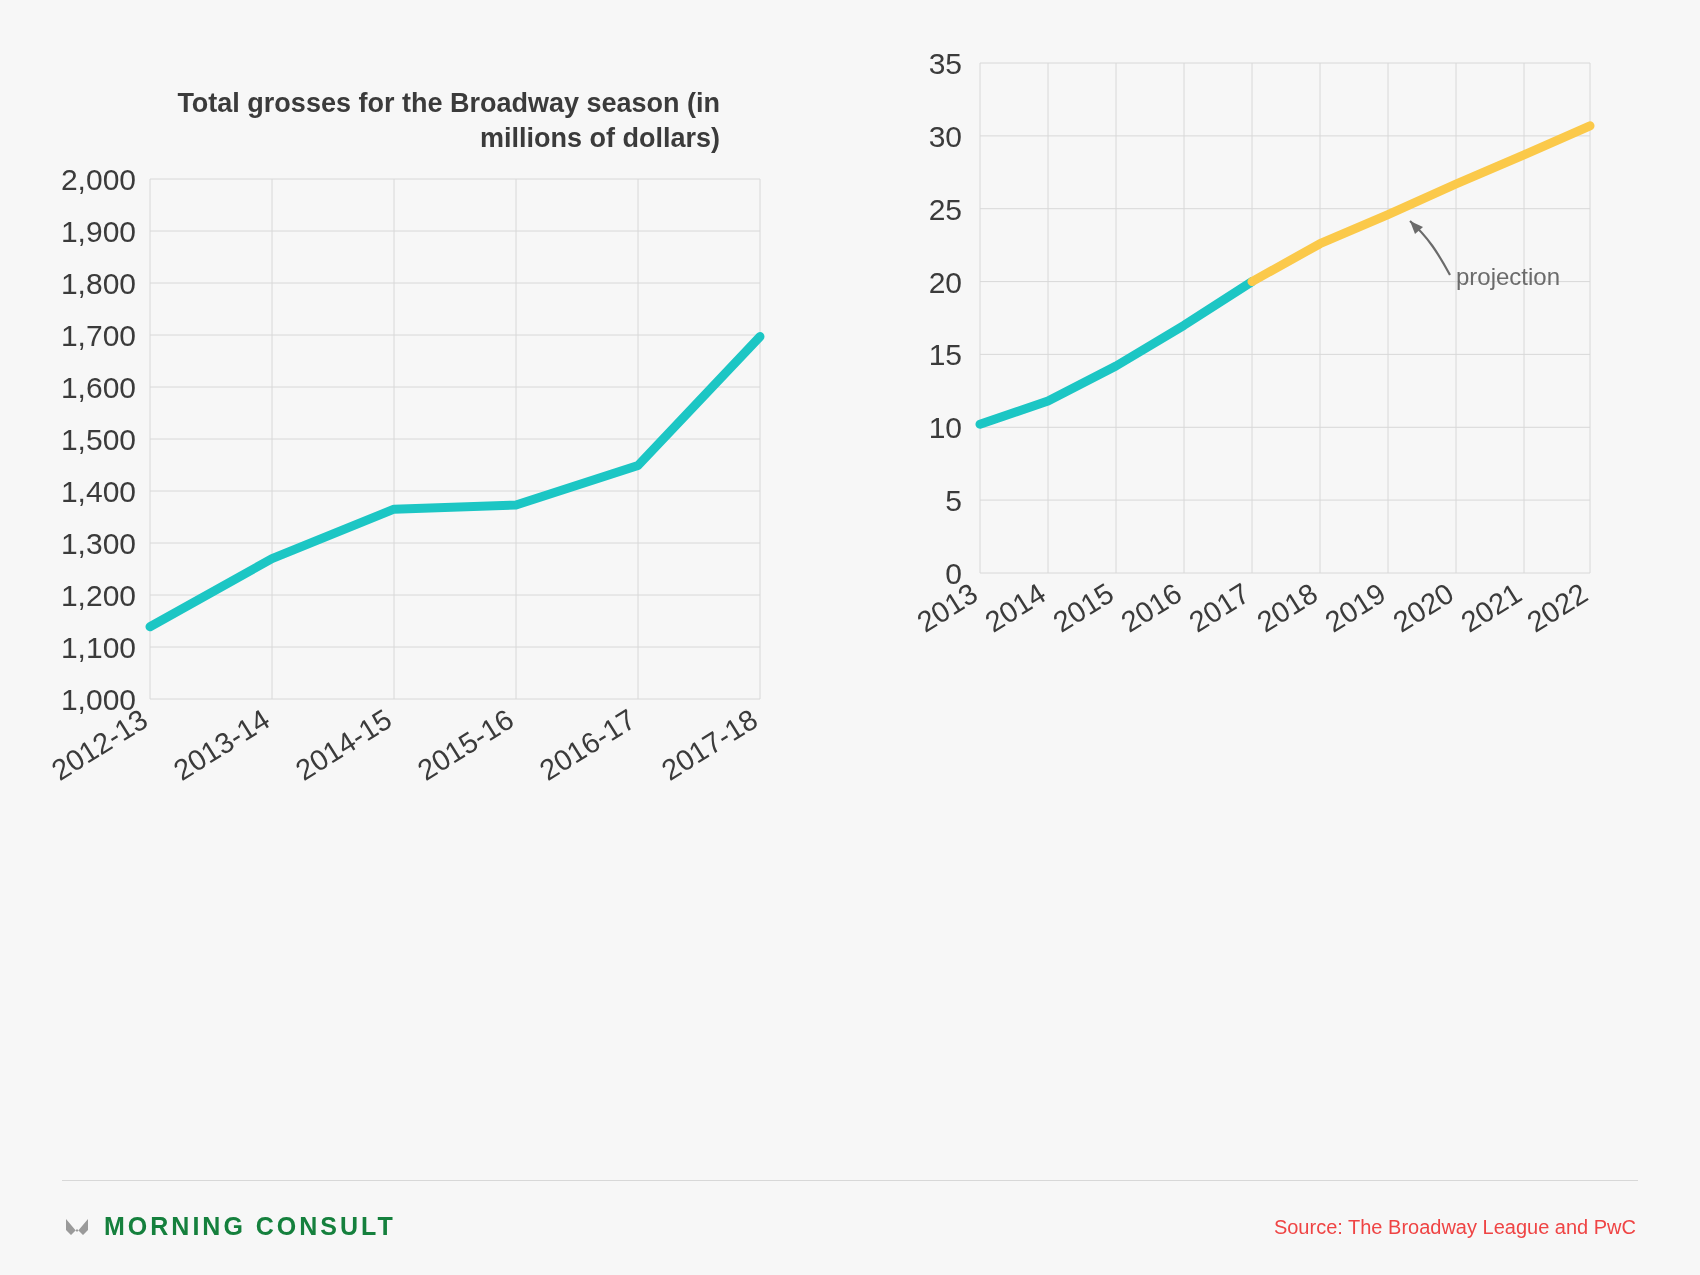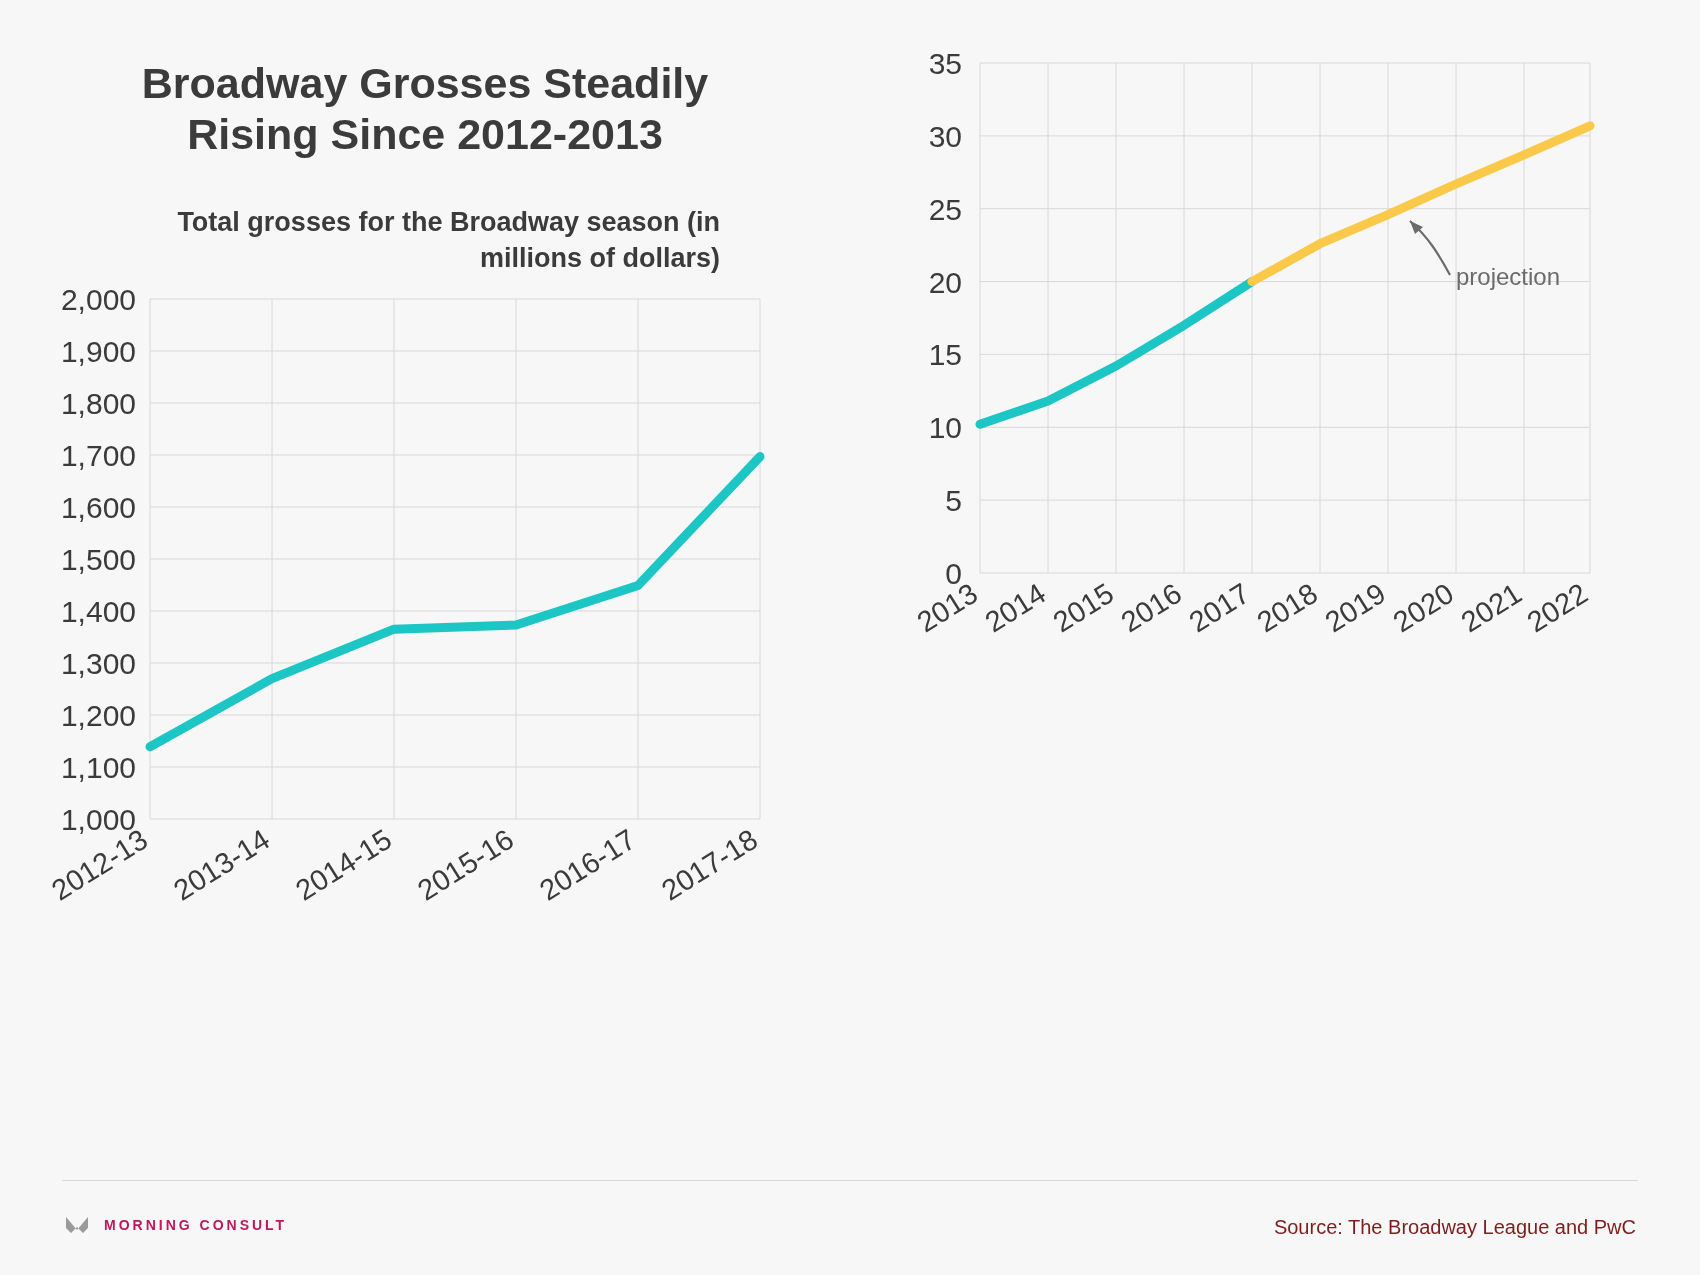--- a/index.html
+++ b/index.html
@@ -81,31 +81,31 @@
     display: flex;
     align-items: center;
     gap: 14px;
   }
   .brand-mark {
     width: 26px;
     height: 26px;
     color: #9a9a9a;
   }
   .brand-text {
-    font-size: 14px;
+    font-size: 25px;
     letter-spacing: 3px;
     font-weight: bold;
-    color: #be185d;
+    color: #15803d;
   }
   .source {
     position: absolute;
     right: 64px;
     top: 36px;
     font-size: 20px;
-    color: #7f1d1d;
+    color: #ef4444;
     margin-left: 32px;
   }
   text {
     font-family: "Liberation Sans", sans-serif;
   }
   .tick-label {
     font-size: 30px;
     fill: #3b3b3b;
   }
   .tick-label-small {
@@ -118,21 +118,20 @@
   }
 </style>
 </head>
 <body>
 
 <div class="page">
 
   <div class="panels">
 
     <div class="panel panel-left">
-      <div class="panel-title">Broadway Grosses Steadily Rising Since 2012-2013</div>
       <div class="panel-subtitle">Total grosses for the Broadway season (in millions of dollars)</div>
 
       <div class="chart-area">
         <svg class="chart-svg" width="790" height="680" viewBox="0 0 790 680">
 
           <g>
 
             <line x1="110" y1="10" x2="720" y2="10" stroke="#d8d8d8" stroke-width="1"></line>
             <line x1="110" y1="62" x2="720" y2="62" stroke="#d8d8d8" stroke-width="1"></line>
             <line x1="110" y1="114" x2="720" y2="114" stroke="#d8d8d8" stroke-width="1"></line>

